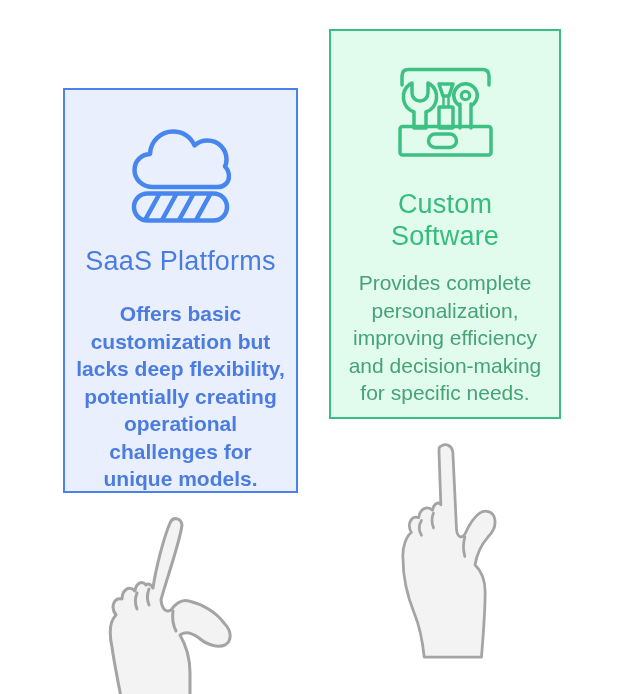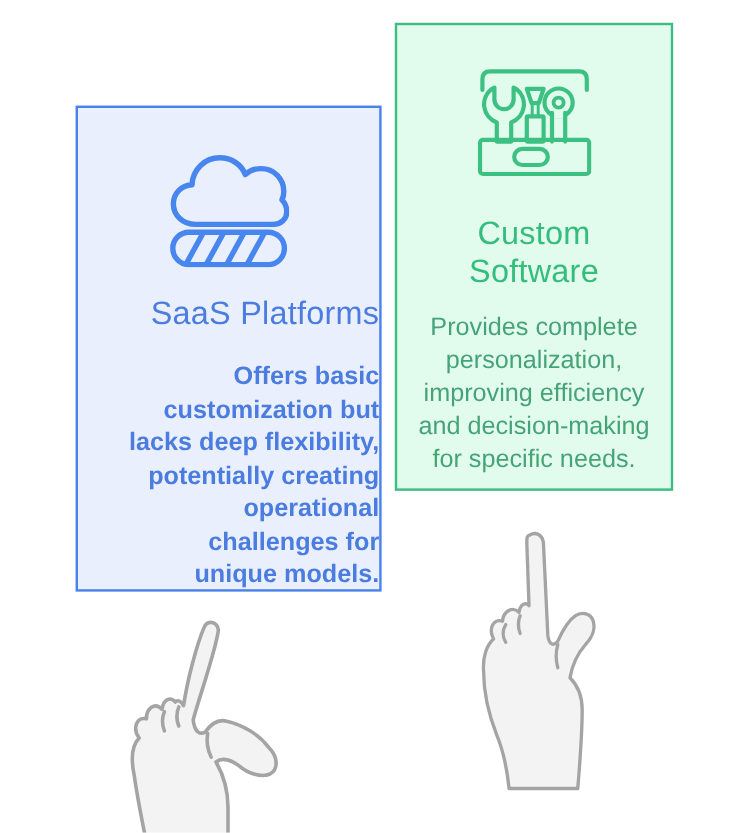--- a/index.html
+++ b/index.html
@@ -10,22 +10,22 @@
     background: #ffffff;
     overflow: hidden;
     font-family: "Liberation Sans", sans-serif;
   }
   .card {
     position: absolute;
     box-sizing: border-box;
     border: 2px solid;
     text-align: center;
   }
-  .card-left  { left: 63px;  top: 88px; width: 255px; height: 405px; text-align: right; }
-  .card-right { left: 329px; top: 19px; width: 232px; height: 390px; }
+  .card-left  { left: 63px;  top: 88px; width: 235px; height: 405px; }
+  .card-right { left: 329px; top: 29px; width: 232px; height: 390px; }
   .icon-wrap { display: flex; justify-content: center; }
   .card-left  .icon-wrap { margin-top: 37px; }
   .card-right .icon-wrap { margin-top: 36px; }
   .card-title {
     margin: 22px 0 0;
     font-size: 27px;
     line-height: 32px;
     font-weight: 500;
     letter-spacing: 0.2px;
   }

